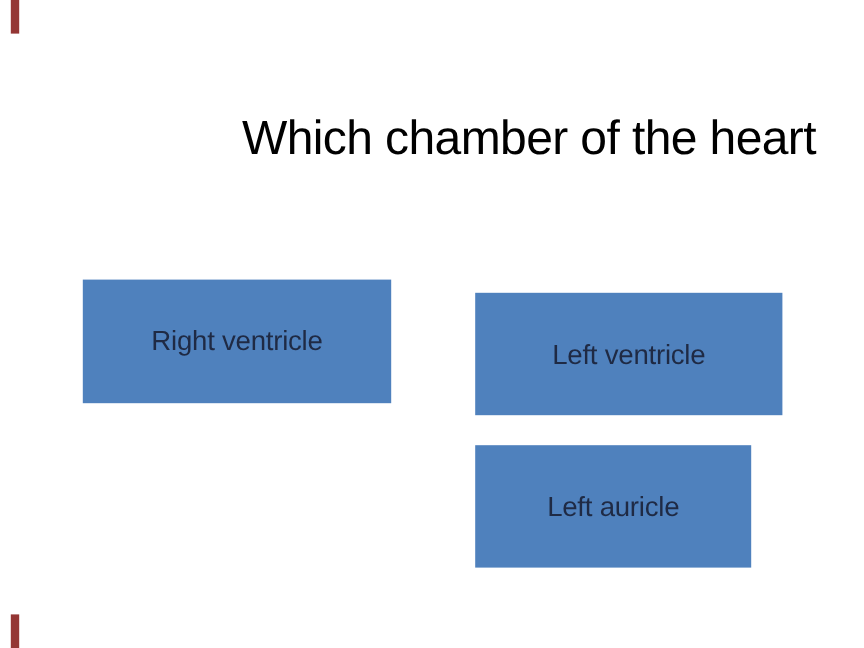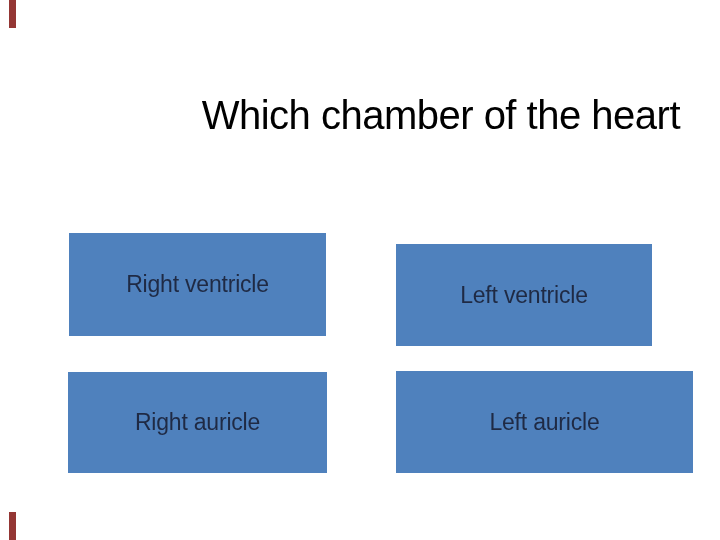--- a/index.html
+++ b/index.html
@@ -45,44 +45,41 @@
     justify-content: center;
     font-size: 23px;
     letter-spacing: -0.2px;
     font-weight: 400;
     cursor: pointer;
     border: none;
   }
   .answer.pos1 { left: 69px;  top: 233px; width: 257px; height: 103px; }
   .answer.pos2 { left: 396px; top: 234px; width: 256px; height: 102px; margin-top: 10px; }
   .answer.pos3 { left: 68px;  top: 372px; width: 259px; height: 101px; }
-  .answer.pos4 { left: 396px; top: 371px; width: 297px; height: 102px; }
+  .answer.pos4 { left: 396px; top: 371px; width: 230px; height: 102px; }
 </style>
 </head>
 <body style="--bg: #FFFFFF; --box: #4F81BD; --box-text: #1F2A44; --title-color: #000000; --accent: #943634;">
 
 <div class="slide">
 
   <div class="accent-bar top"></div>
 
   <div class="title">
     <div>Which chamber of the heart</div>
   </div>
 
   <div class="answer pos1">
     <span>Right ventricle</span>
   </div>
 
   <div class="answer pos2">
     <span>Left ventricle</span>
   </div>
 
-  <div class="answer pos3">
-    <span>Right auricle</span>
-  </div>
 
   <div class="answer pos4">
     <span>Left auricle</span>
   </div>
 
   <div class="accent-bar bottom"></div>
 
 </div>
 
 </body></html>

